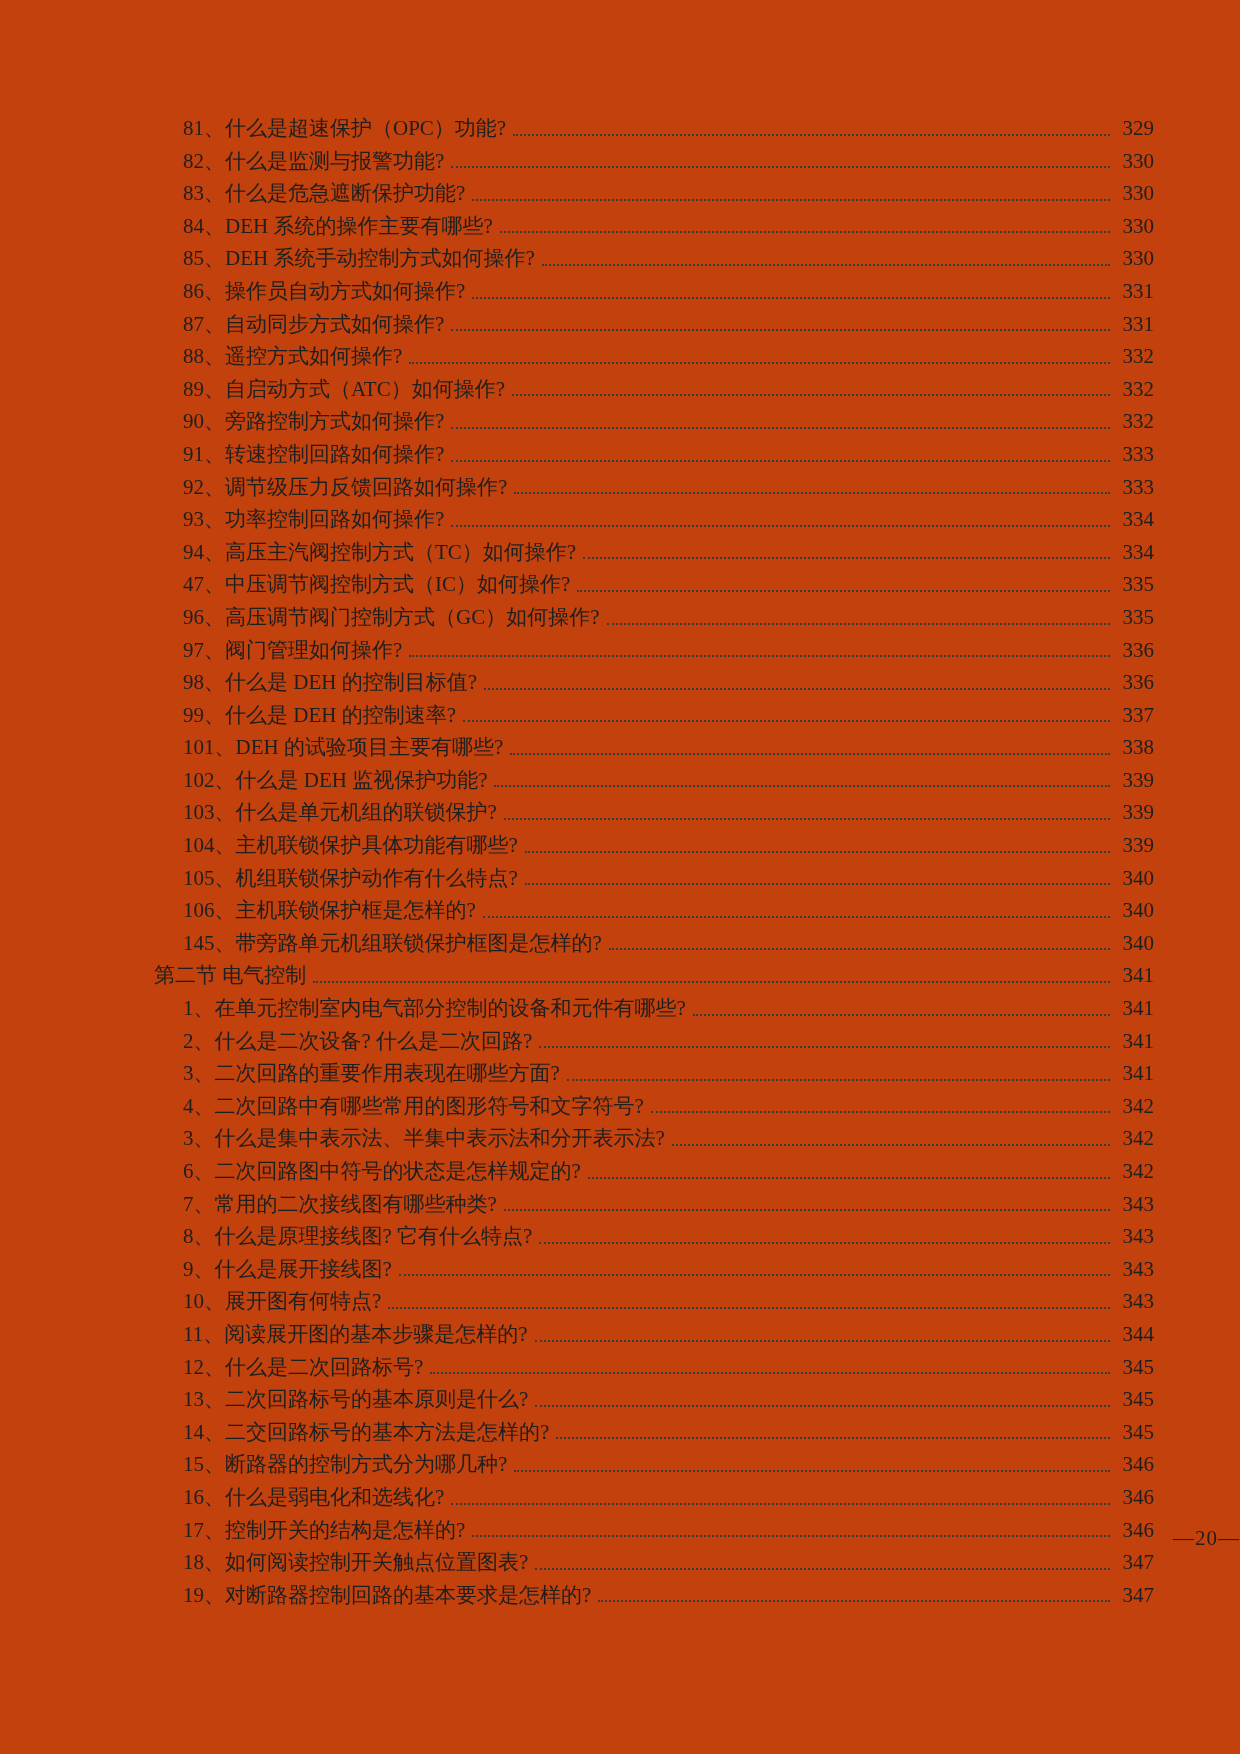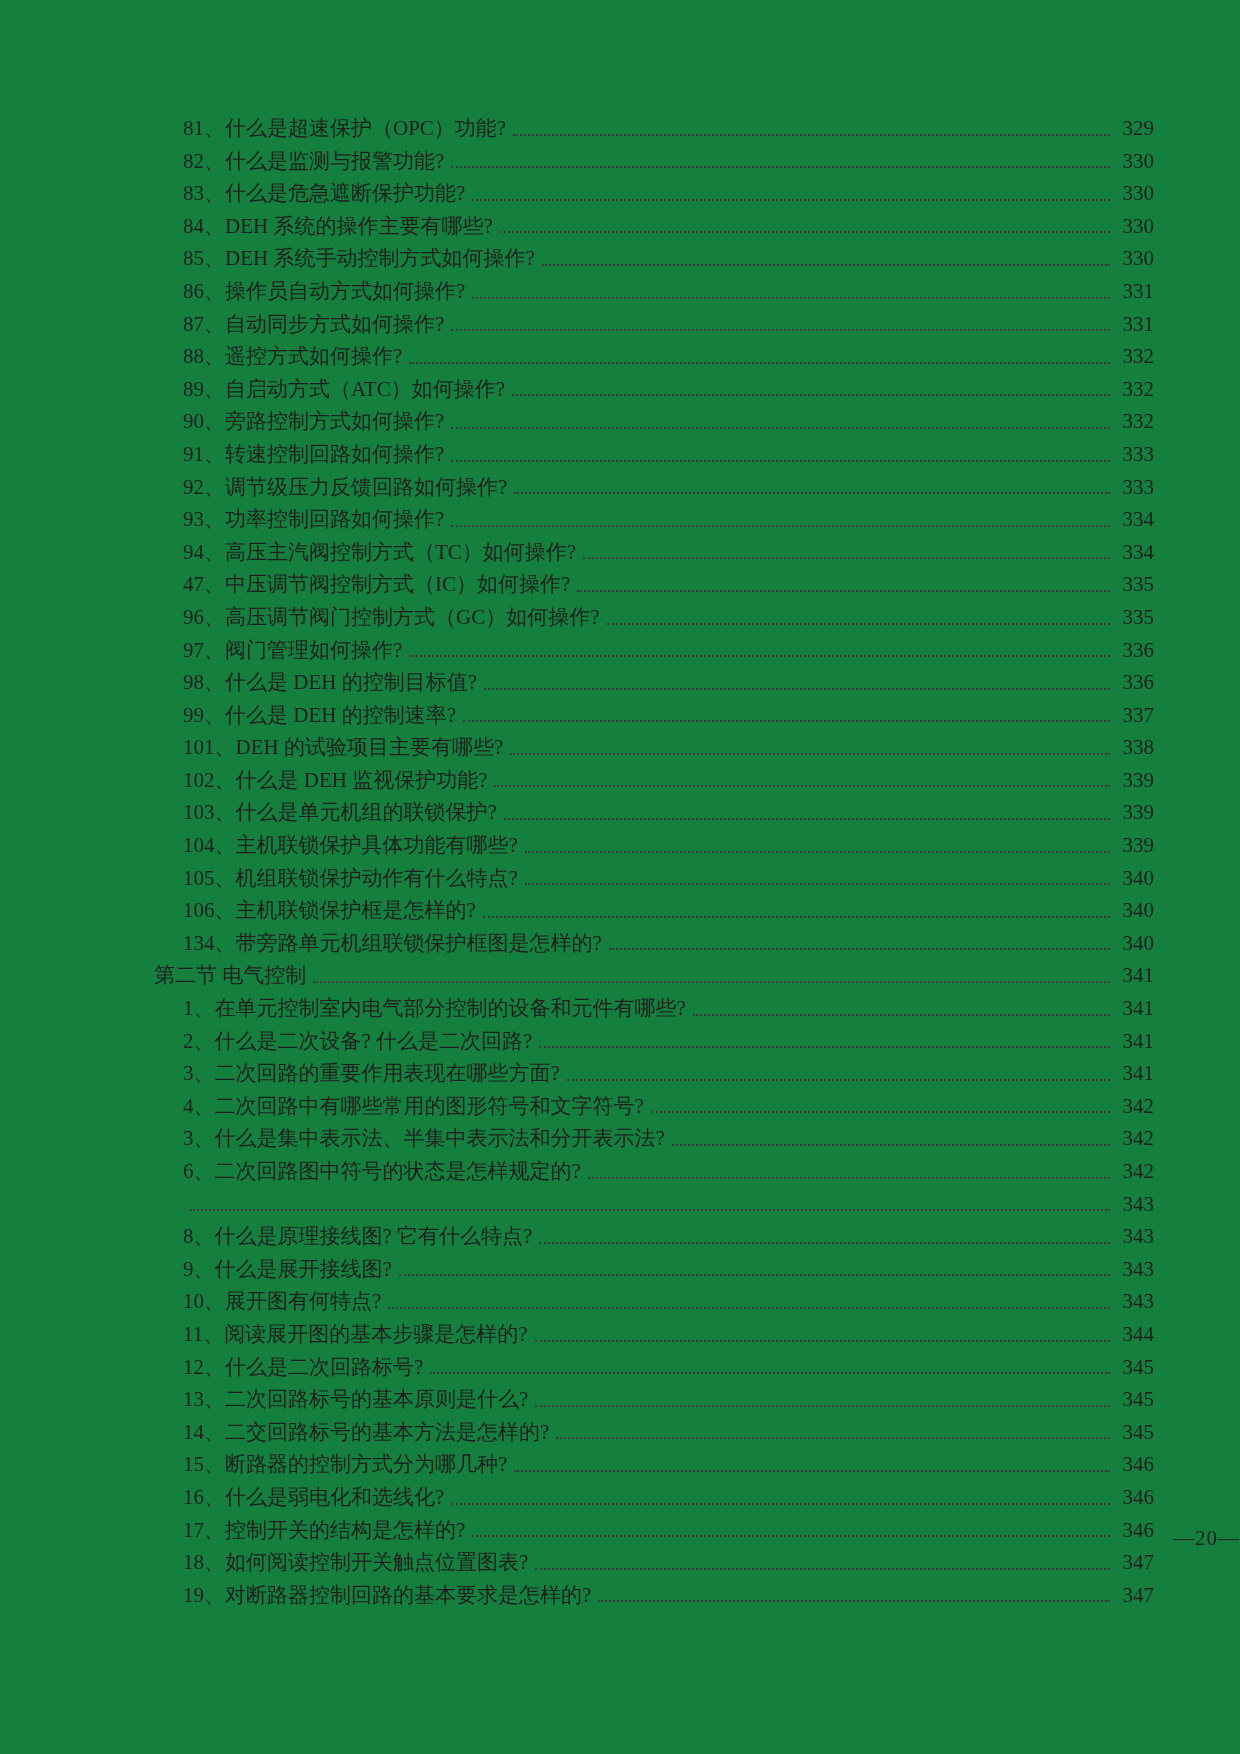--- a/index.html
+++ b/index.html
@@ -4,21 +4,21 @@
 <style>
   html, body {
     margin: 0;
     padding: 0;
     background: #ffffff;
   }
   .page {
     position: relative;
     width: 1240px;
     height: 1754px;
-    background: #15803d;
+    background: #c2410c;
     font-family: "Liberation Serif", "DejaVu Serif", serif;
     color: #1f1f1f;
     overflow: hidden;
   }
   .toc {
     position: absolute;
     top: 112px;
     left: 154px;
     right: 86px;
   }
@@ -183,21 +183,21 @@
     <span class="toc-label">105、机组联锁保护动作有什么特点?</span>
     <span class="toc-dots"></span>
     <span class="toc-page">340</span>
   </div>
       <div class="toc-row item">
     <span class="toc-label">106、主机联锁保护框是怎样的?</span>
     <span class="toc-dots"></span>
     <span class="toc-page">340</span>
   </div>
       <div class="toc-row item">
-    <span class="toc-label">134、带旁路单元机组联锁保护框图是怎样的?</span>
+    <span class="toc-label">145、带旁路单元机组联锁保护框图是怎样的?</span>
     <span class="toc-dots"></span>
     <span class="toc-page">340</span>
   </div>
       <div class="toc-row section">
     <span class="toc-label">第二节 电气控制</span>
     <span class="toc-dots"></span>
     <span class="toc-page">341</span>
   </div>
       <div class="toc-row item">
     <span class="toc-label">1、在单元控制室内电气部分控制的设备和元件有哪些?</span>
@@ -223,20 +223,21 @@
     <span class="toc-label">3、什么是集中表示法、半集中表示法和分开表示法?</span>
     <span class="toc-dots"></span>
     <span class="toc-page">342</span>
   </div>
       <div class="toc-row item">
     <span class="toc-label">6、二次回路图中符号的状态是怎样规定的?</span>
     <span class="toc-dots"></span>
     <span class="toc-page">342</span>
   </div>
       <div class="toc-row item">
+    <span class="toc-label">7、常用的二次接线图有哪些种类?</span>
     <span class="toc-dots"></span>
     <span class="toc-page">343</span>
   </div>
       <div class="toc-row item">
     <span class="toc-label">8、什么是原理接线图? 它有什么特点?</span>
     <span class="toc-dots"></span>
     <span class="toc-page">343</span>
   </div>
       <div class="toc-row item">
     <span class="toc-label">9、什么是展开接线图?</span>

